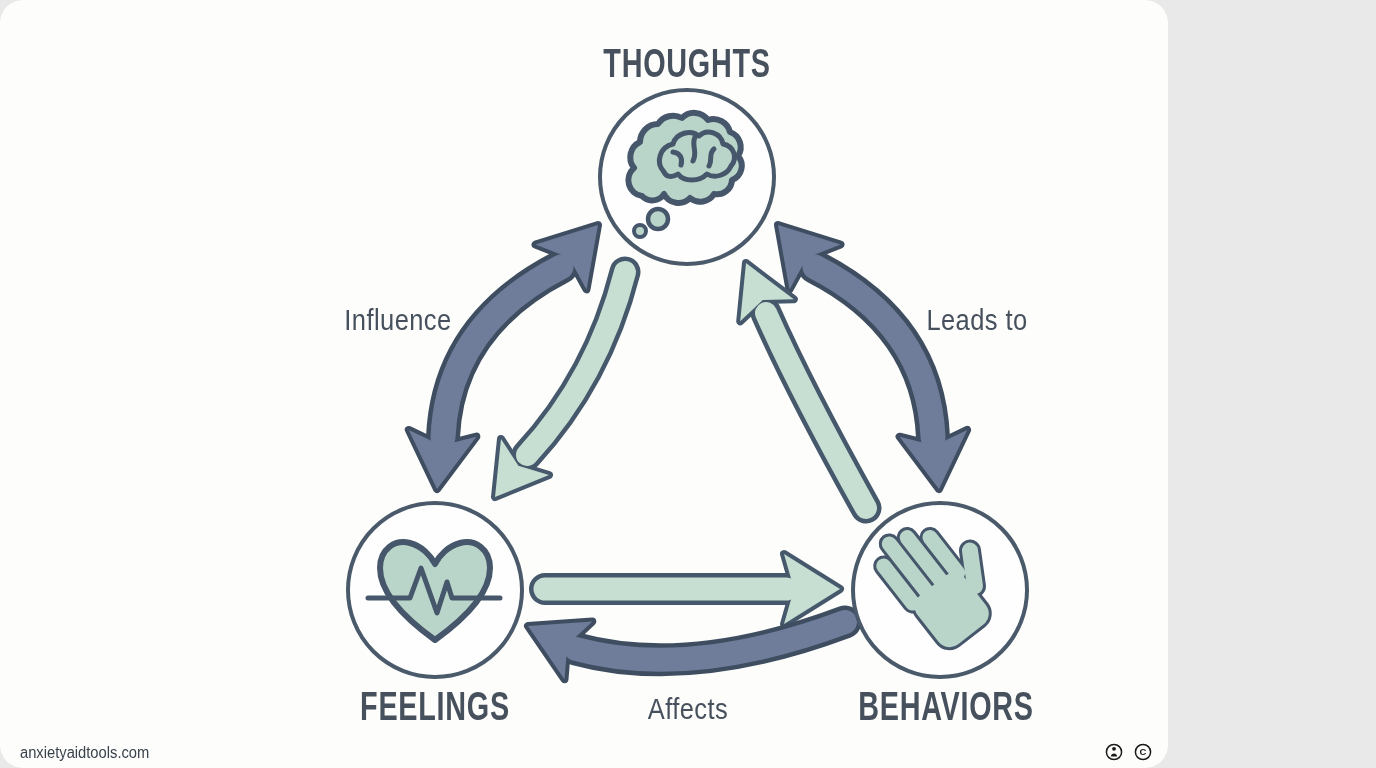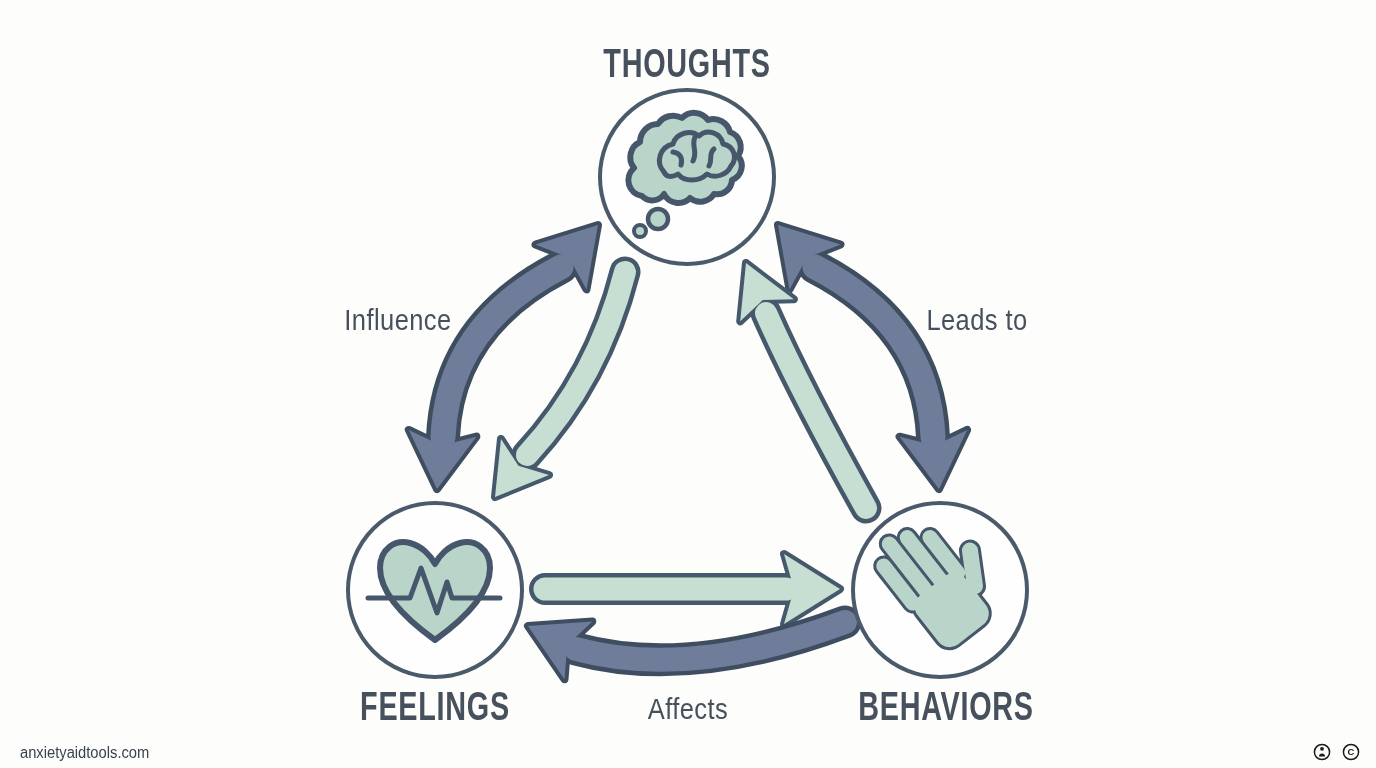--- a/index.html
+++ b/index.html
@@ -12,22 +12,23 @@
     --icon-fill:#B9D4C9;
     --icon-outline:#46566B;
     --text:#47515D;
     --footer-text:#39434D;
     --background:#FDFDFB;
   }
   *{margin:0;padding:0;box-sizing:border-box;}
   html,body{width:100%;height:100%;}
   body{font-family:"Liberation Sans",sans-serif;background:#e9e9e9;}
   .canvas{
-    position:relative;width:1376px;height:768px;overflow:hidden;
+    position:relative;width:1168px;height:768px;overflow:hidden;
     background:var(--background);
+    border-radius:23px;
   }
   .diagram-svg{position:absolute;left:0;top:0;}
   .label{
     position:absolute;white-space:nowrap;color:var(--text);
     transform:translate(-50%,-50%) scaleX(0.72);
   }
   .node-label{
     font-size:40px;font-weight:700;letter-spacing:1px;
   }
   .edge-label{

